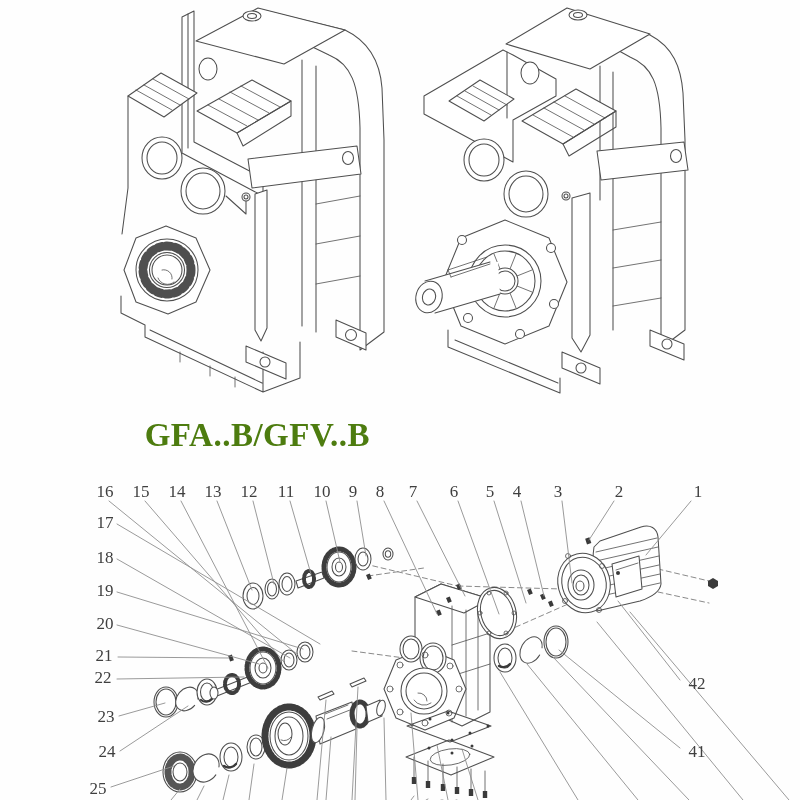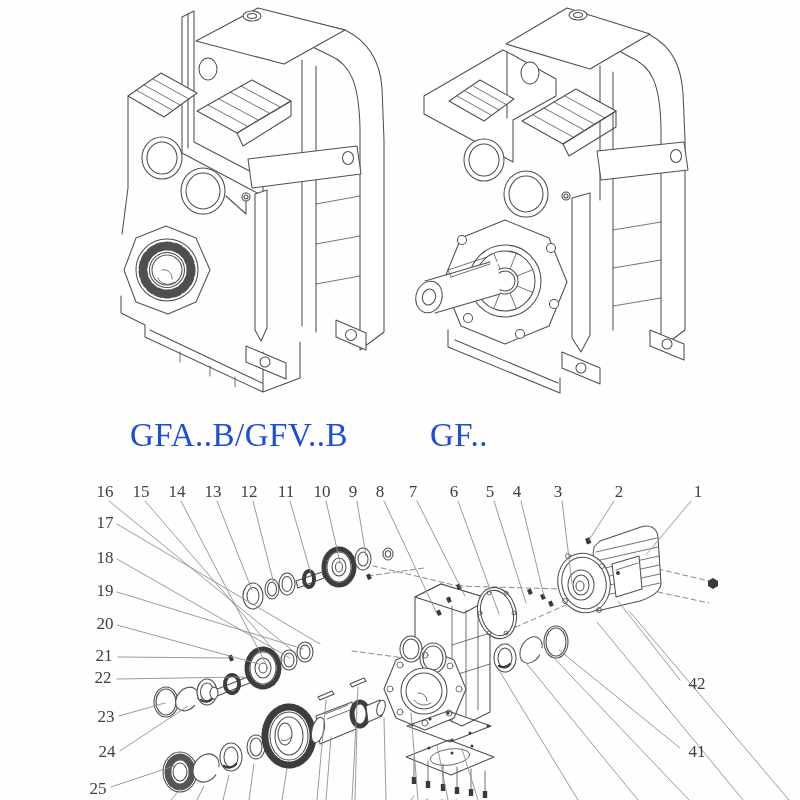--- a/index.html
+++ b/index.html
@@ -10,22 +10,22 @@
   #art path, #art line, #art ellipse, #art circle, #art polygon, #art rect{
     stroke:#4f4f4f;stroke-width:1.05;fill:none;stroke-linejoin:round;stroke-linecap:round;}
   #art .wf{fill:#ffffff;}
   #art .dk{fill:#3a3a3a;stroke:none;}
   #art .teeth{stroke:#3d3d3d;}
   #art .thin{stroke-width:.8;}
   #art .leader{stroke:#8f8f8f;stroke-width:.9;}
   #art .dash{stroke:#7c7c7c;stroke-width:.9;stroke-dasharray:5 3.5;}
   #art text.callout-num{font-family:"Liberation Serif",serif;font-size:17px;fill:#3f3f3f;
     stroke:none;text-anchor:middle;}
-  .model-label{position:absolute;top:417px;font-weight:normal;font-size:33px;color:#1d4ed8;
-    letter-spacing:.5px;text-align:left;white-space:nowrap;}
+  .model-label{position:absolute;top:417px;font-weight:bold;font-size:33px;color:#4d7c0f;
+    letter-spacing:.5px;text-align:right;white-space:nowrap;}
   #label-left{left:130px;width:240px;}
   #label-right{left:430px;width:160px;}
 </style>
 </head>
 <body>
 
 <div id="canvas">
 
   <svg id="art" width="800" height="800" viewBox="0 0 800 800">
 
@@ -394,14 +394,13 @@
           <text x="98" y="794" class="callout-num">25</text>
           <line x1="680" y1="748" x2="559" y2="650" class="leader"></line>
           <text x="697" y="757" class="callout-num">41</text>
           <line x1="680" y1="680" x2="618" y2="601" class="leader"></line>
           <text x="697" y="689" class="callout-num">42</text>
         </g>
     </g>
   </svg>
 
   <div id="label-left" class="model-label">GFA..B/GFV..B</div>
-  <div id="label-right" class="model-label">GF..</div>
 </div>
 
 </body></html>

